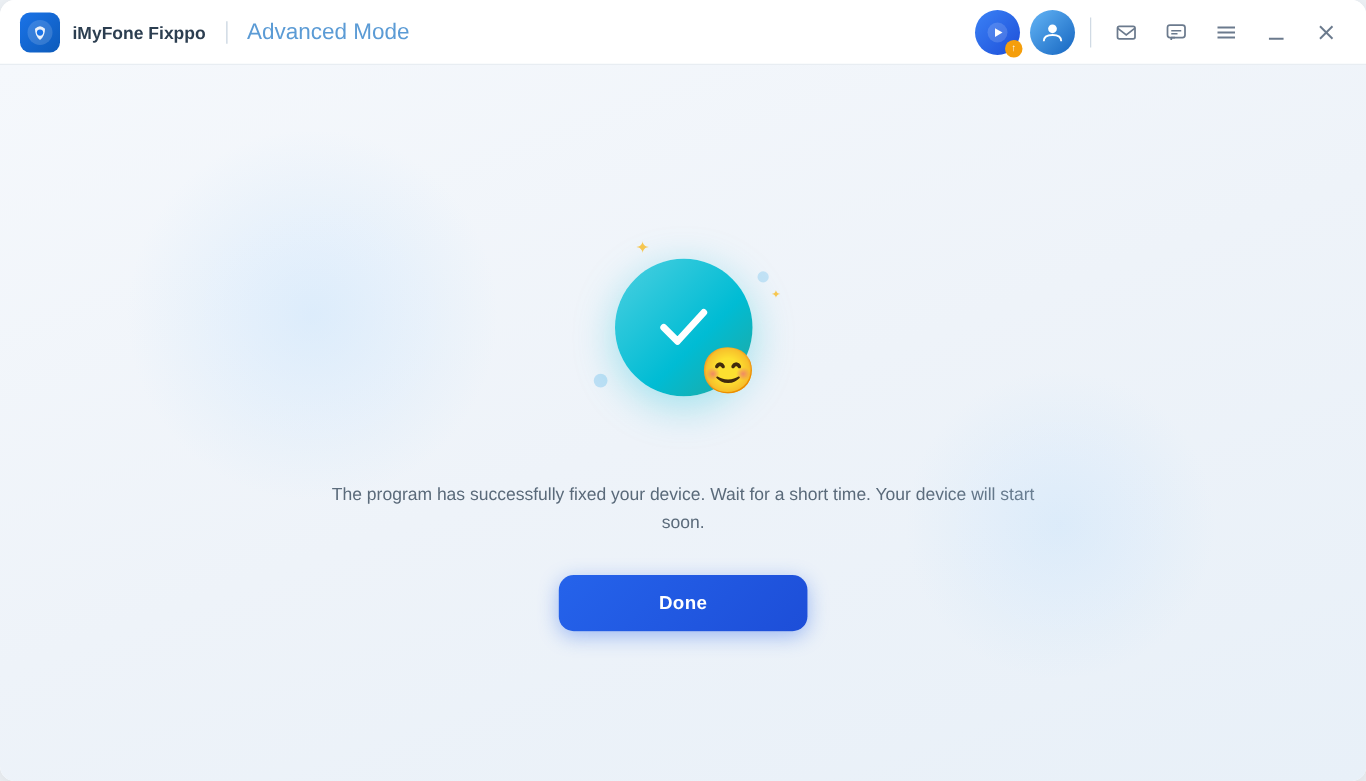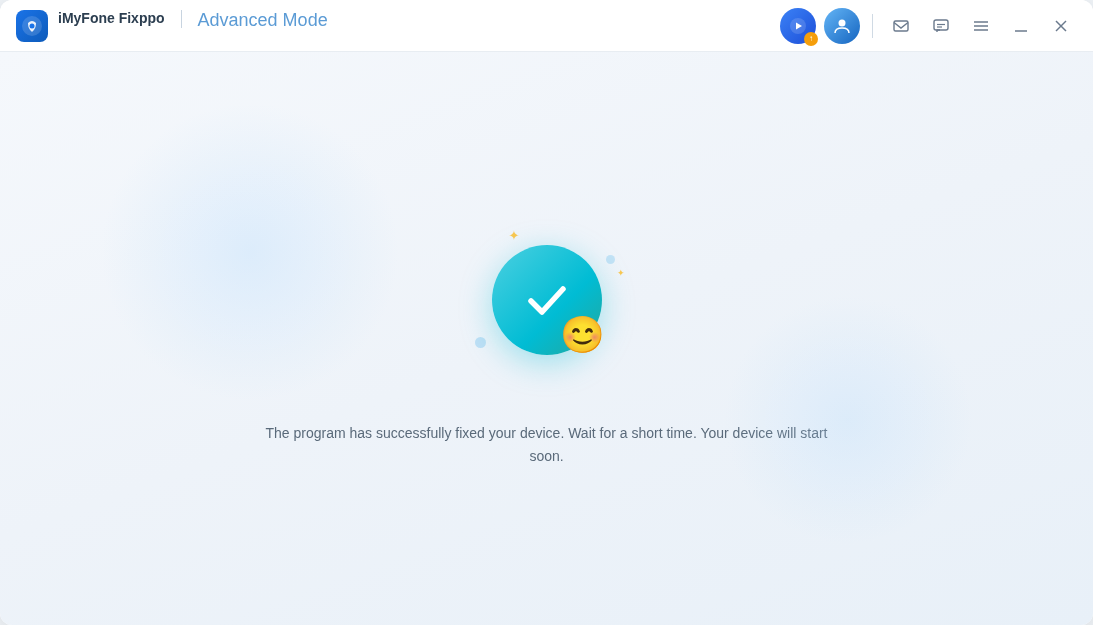--- a/index.html
+++ b/index.html
@@ -36,20 +36,21 @@
       justify-content: space-between;
       height: 52px;
       background: #ffffff;
       border-bottom: 1px solid #e8edf2;
       padding: 0 16px;
       flex-shrink: 0;
     }
 
     .titlebar-left {
       display: flex;
+      align-items: center;
       gap: 10px;
     }
 
     .app-logo {
       width: 32px;
       height: 32px;
       background: linear-gradient(135deg, #1a73e8, #0d5bba);
       border-radius: 8px;
       display: flex;
       align-items: center;
@@ -375,15 +376,16 @@
         <svg width="55" height="55" viewBox="0 0 55 55" fill="none">
           <path d="M12 28 L23 39 L44 16" stroke="white" stroke-width="5.5" stroke-linecap="round" stroke-linejoin="round" fill="none"></path>
         </svg>
 
         <div class="emoji-badge" style="position:absolute; bottom:2px; right:-4px; font-size:36px; line-height:1;">😊</div>
       </div>
     </div>
 
     <p class="status-text">The program has successfully fixed your device. Wait for a short time. Your device will start soon.</p>
 
+    <button class="done-button">Done</button>
 
   </div>
 </div>
 
 </body></html>

